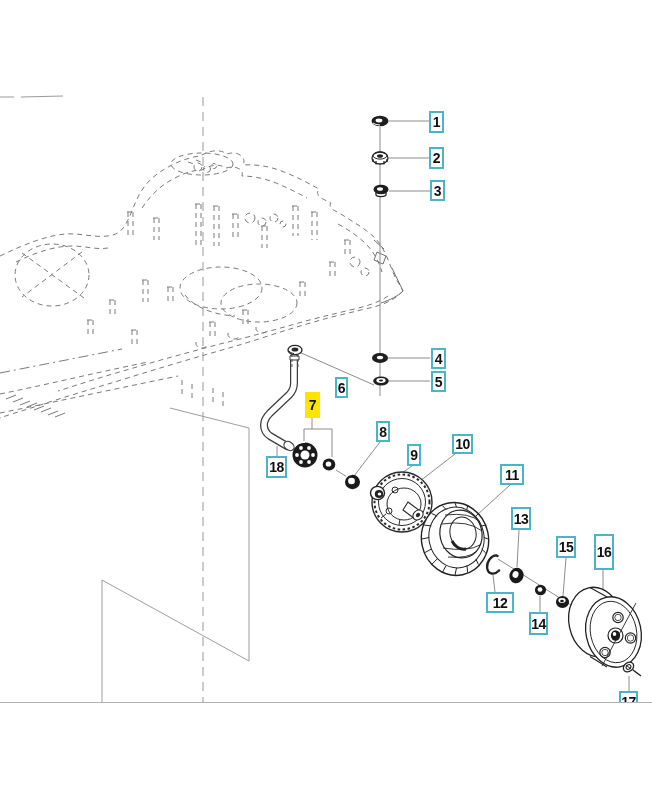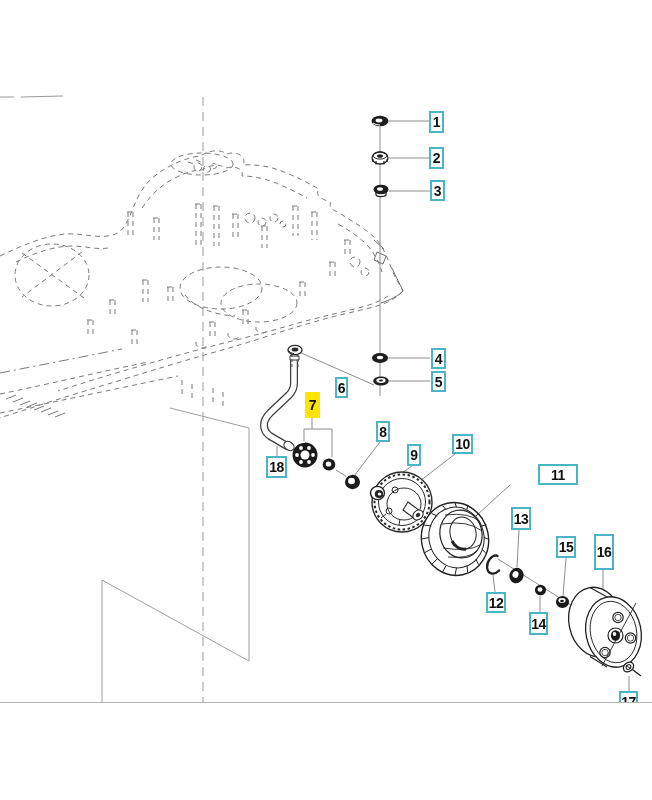--- a/index.html
+++ b/index.html
@@ -288,24 +288,24 @@
     </div>
   <div class="callout" style="left:376px;top:421px;width:14px;height:21px;">
       <span>8</span>
     </div>
   <div class="callout" style="left:407px;top:444px;width:14px;height:22px;">
       <span>9</span>
     </div>
   <div class="callout" style="left:452px;top:434px;width:21px;height:20px;">
       <span>10</span>
     </div>
-  <div class="callout" style="left:538px;top:464px;width:40px;height:21px;align-items:center;">
+  <div class="callout" style="left:500px;top:464px;width:24px;height:21px;align-items:center;">
       <span>11</span>
     </div>
-  <div class="callout" style="left:486px;top:592px;width:20px;height:21px;">
+  <div class="callout" style="left:486px;top:592px;width:28px;height:21px;">
       <span>12</span>
     </div>
   <div class="callout" style="left:511px;top:507px;width:20px;height:23px;">
       <span>13</span>
     </div>
   <div class="callout" style="left:529px;top:612px;width:19px;height:23px;text-align:center;">
       <span>14</span>
     </div>
   <div class="callout" style="left:556px;top:536px;width:20px;height:22px;">
       <span>15</span>

